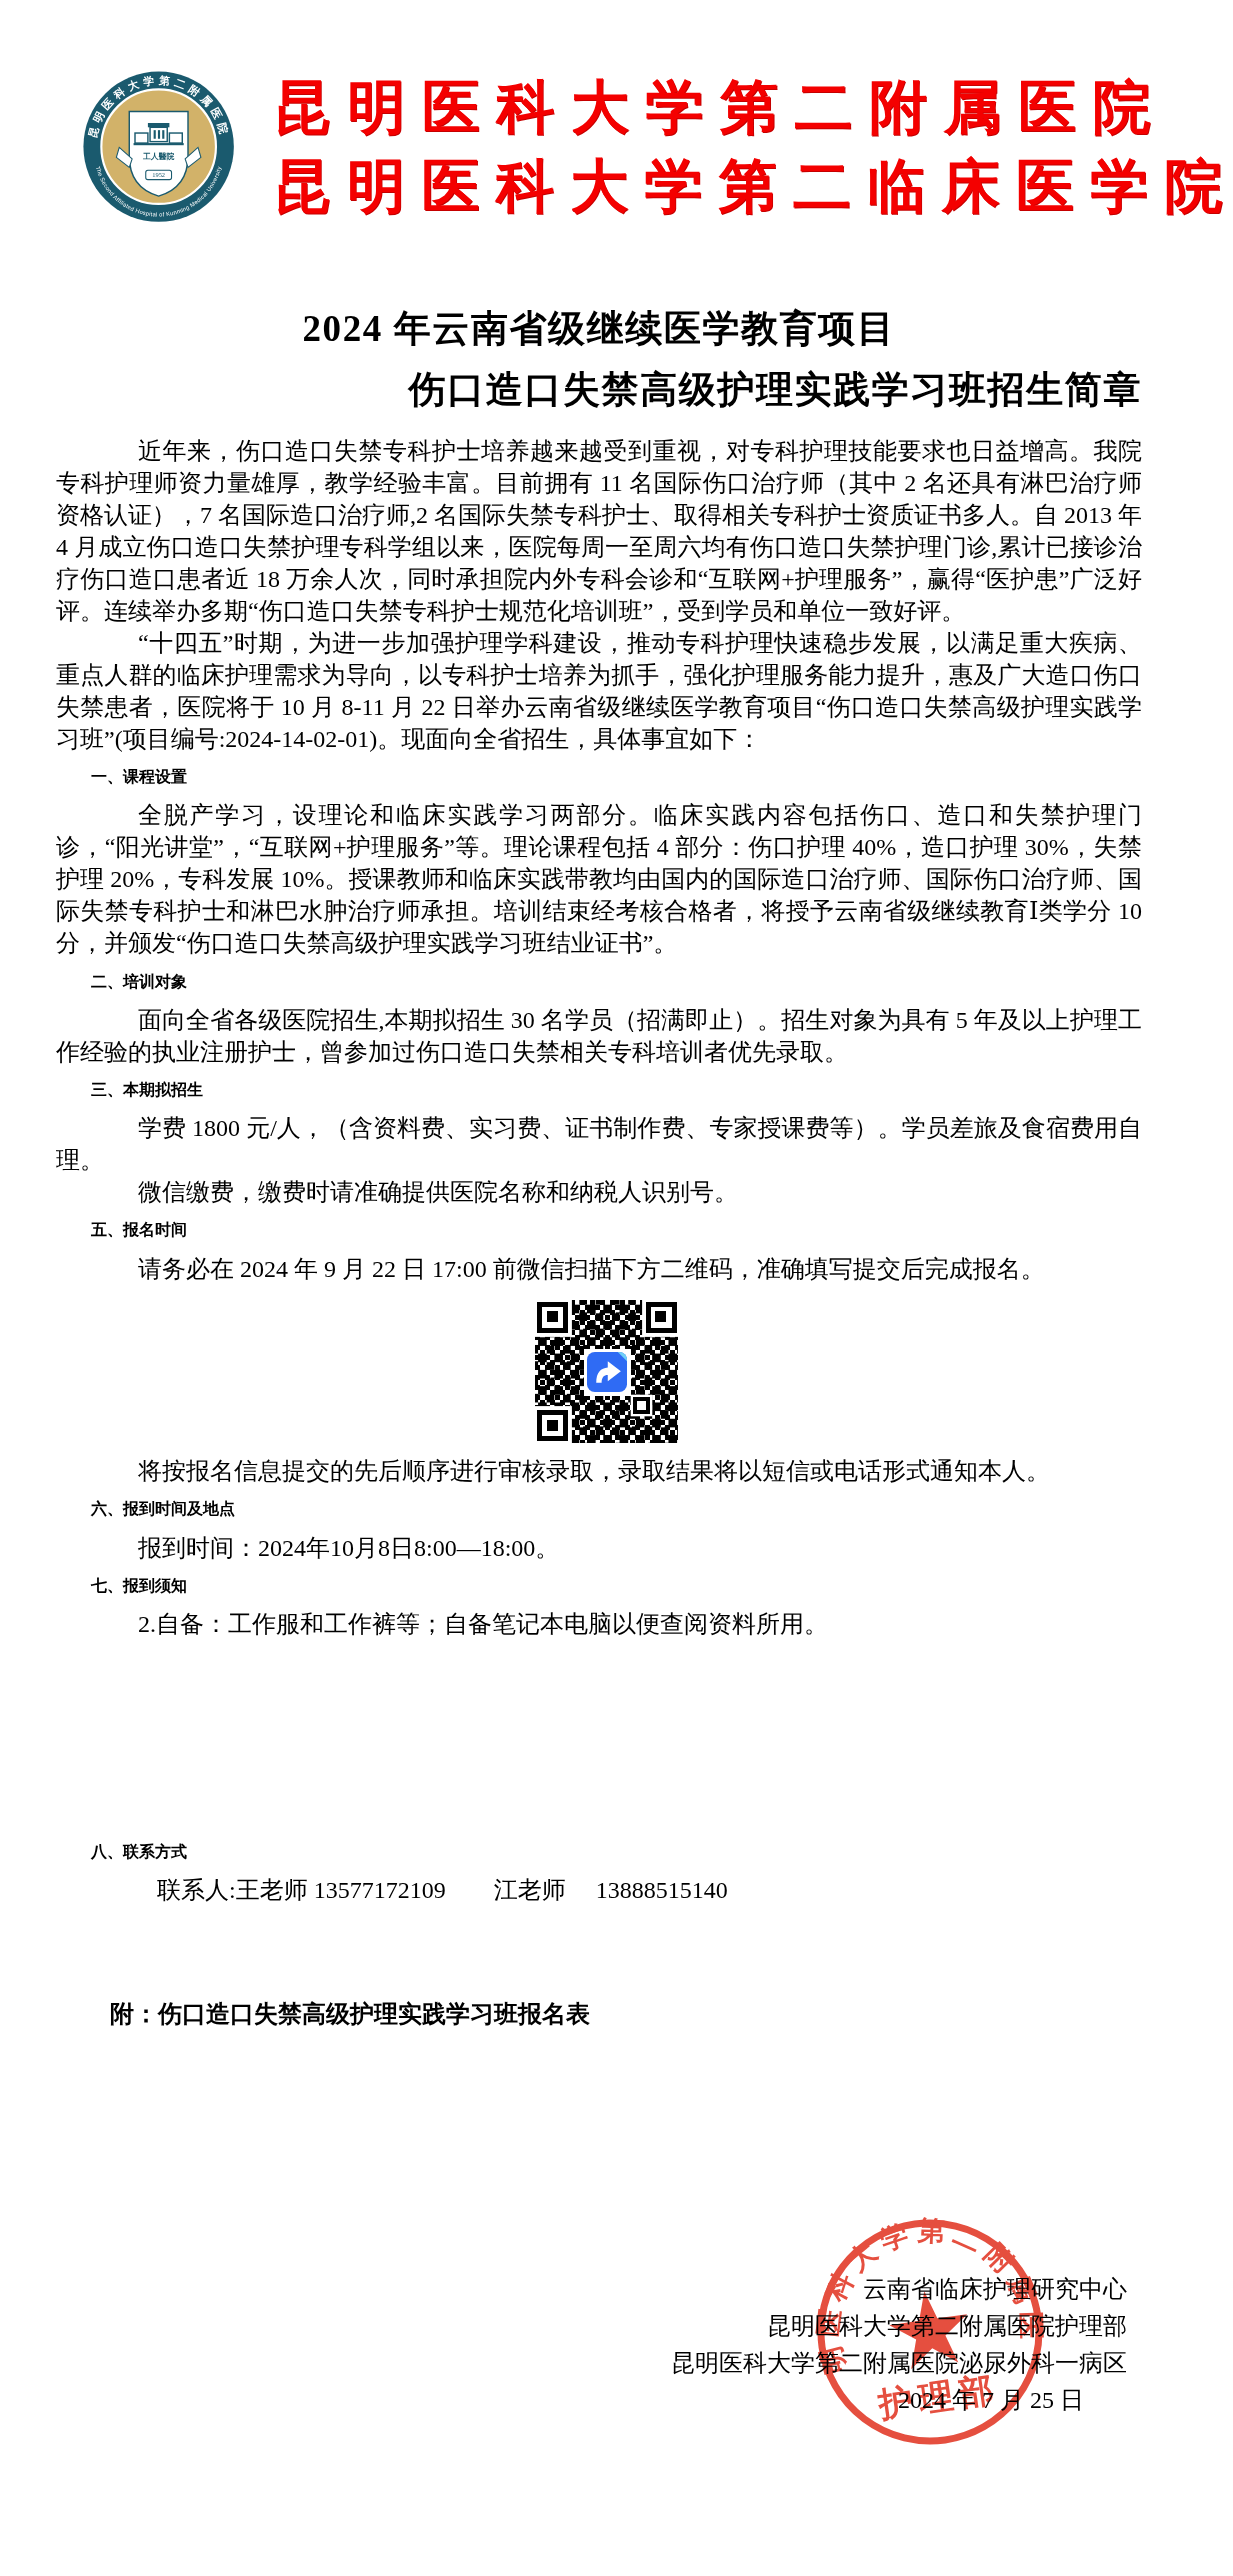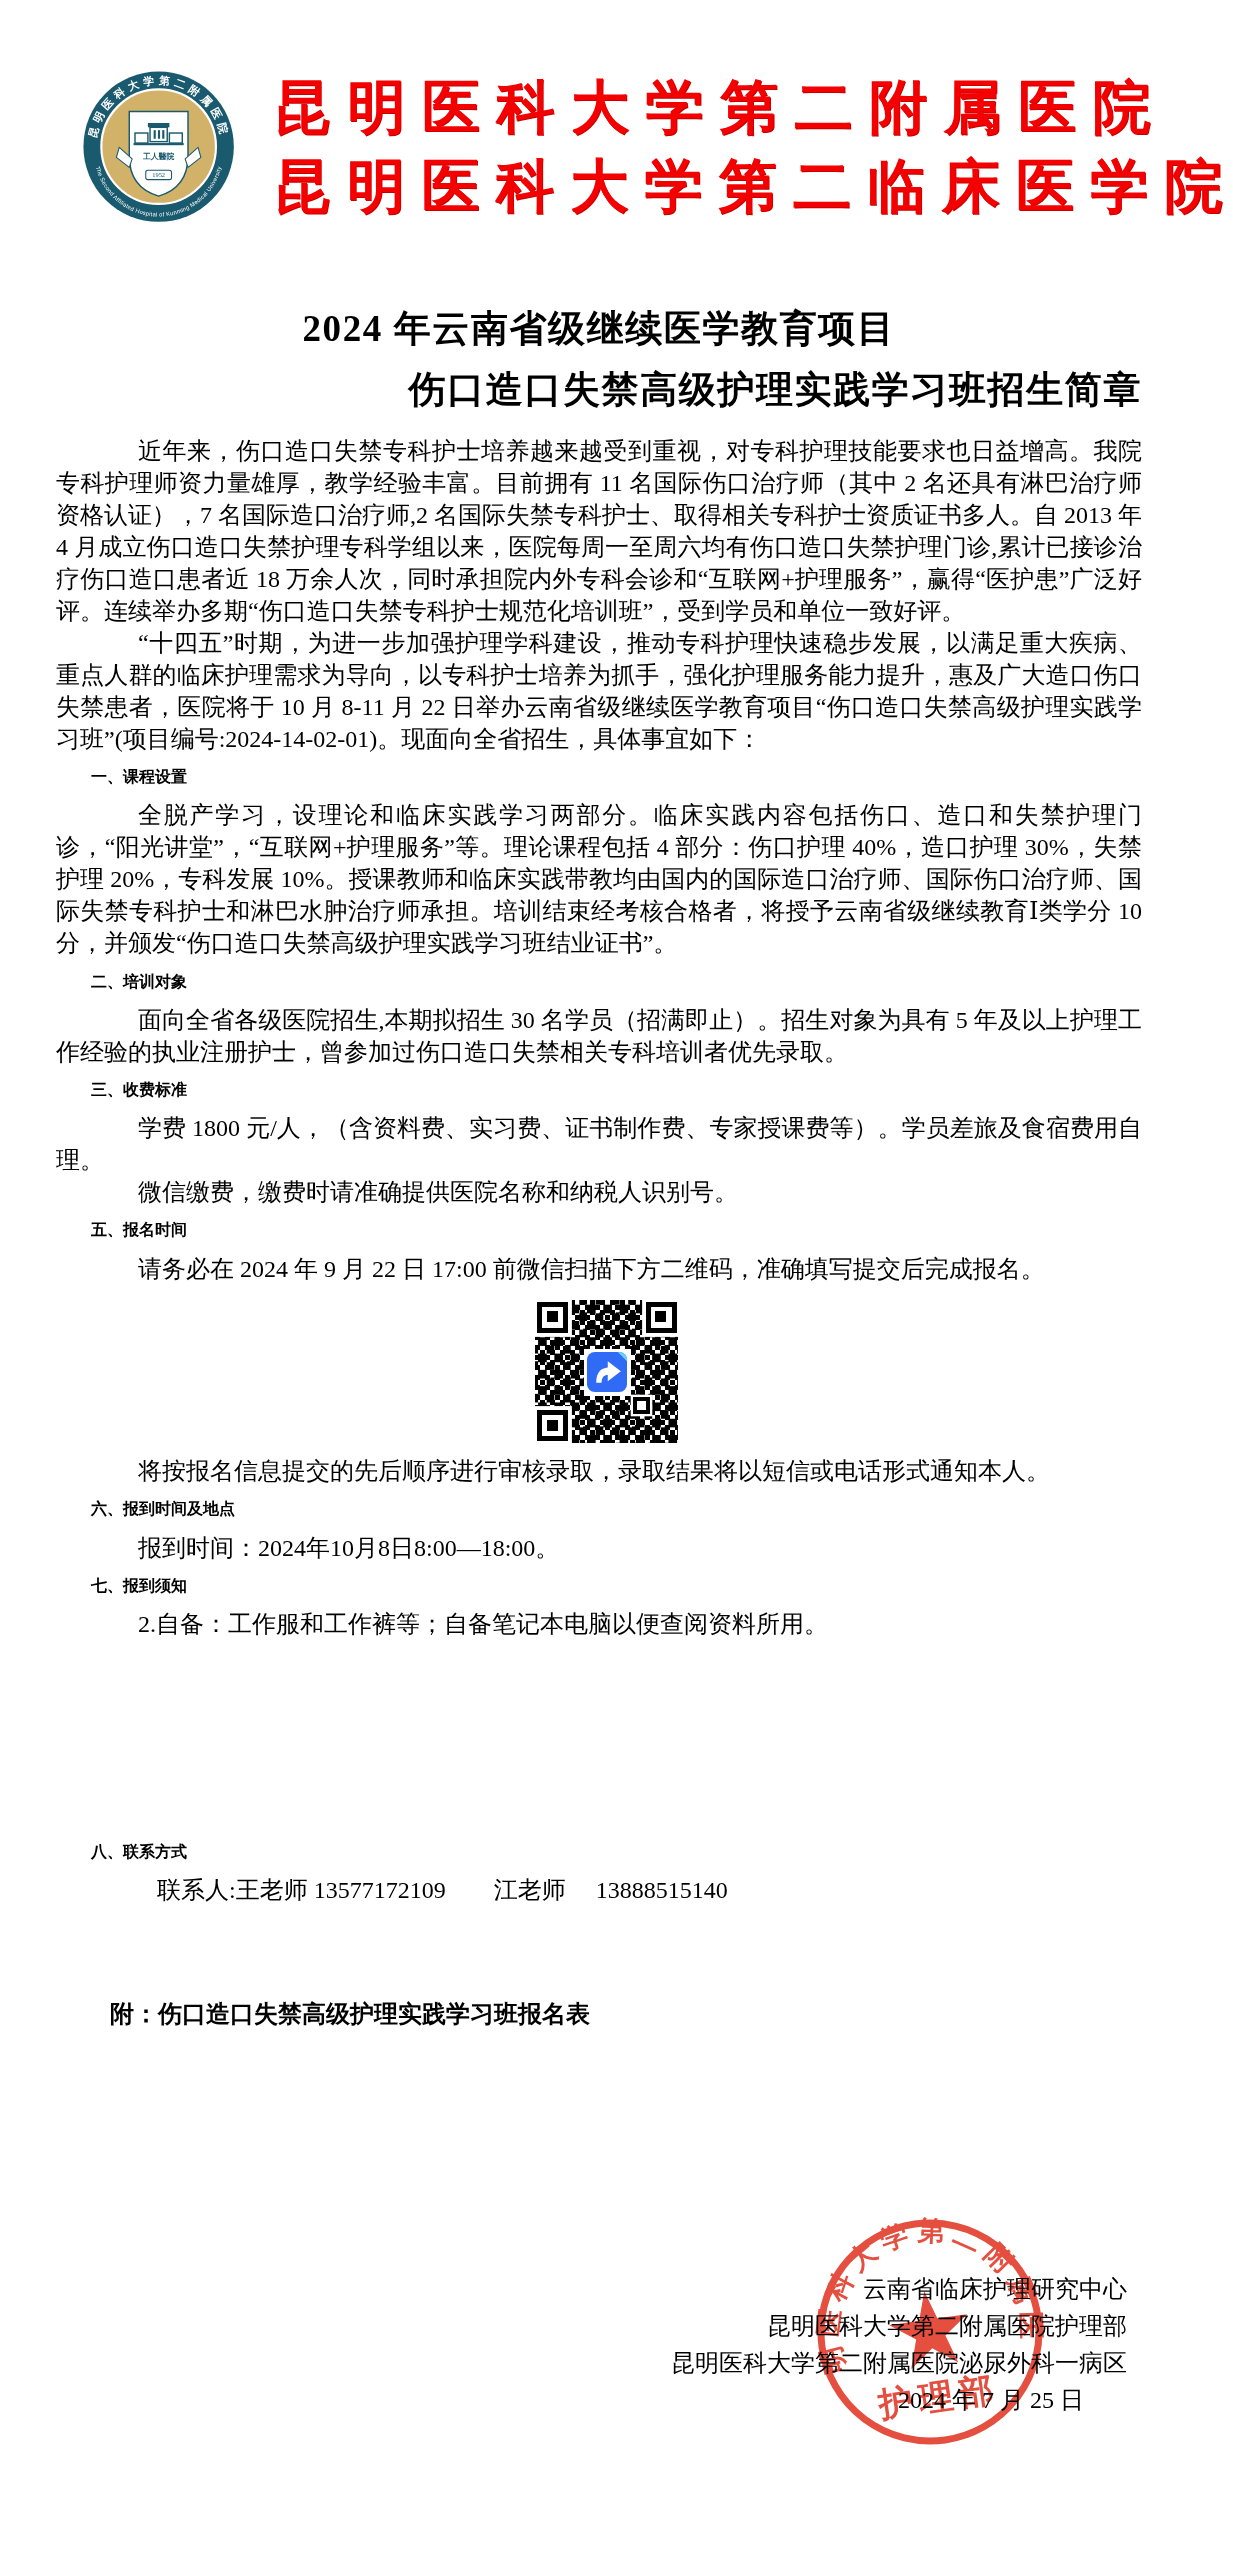--- a/index.html
+++ b/index.html
@@ -120,21 +120,21 @@
 
     <p class="para first">近年来，伤口造口失禁专科护士培养越来越受到重视，对专科护理技能要求也日益增高。我院专科护理师资力量雄厚，教学经验丰富。目前拥有 11 名国际伤口治疗师（其中 2 名还具有淋巴治疗师资格认证），7 名国际造口治疗师,2 名国际失禁专科护士、取得相关专科护士资质证书多人。自 2013 年 4 月成立伤口造口失禁护理专科学组以来，医院每周一至周六均有伤口造口失禁护理门诊,累计已接诊治疗伤口造口患者近 18 万余人次，同时承担院内外专科会诊和“互联网+护理服务”，赢得“医护患”广泛好评。连续举办多期“伤口造口失禁专科护士规范化培训班”，受到学员和单位一致好评。</p>
     <p class="para">“十四五”时期，为进一步加强护理学科建设，推动专科护理快速稳步发展，以满足重大疾病、重点人群的临床护理需求为导向，以专科护士培养为抓手，强化护理服务能力提升，惠及广大造口伤口失禁患者，医院将于 10 月 8-11 月 22 日举办云南省级继续医学教育项目“伤口造口失禁高级护理实践学习班”(项目编号:2024-14-02-01)。现面向全省招生，具体事宜如下：</p>
 
     <div class="sec-heading">一、课程设置</div>
     <p class="sec-body">全脱产学习，设理论和临床实践学习两部分。临床实践内容包括伤口、造口和失禁护理门诊，“阳光讲堂”，“互联网+护理服务”等。理论课程包括 4 部分：伤口护理 40%，造口护理 30%，失禁护理 20%，专科发展 10%。授课教师和临床实践带教均由国内的国际造口治疗师、国际伤口治疗师、国际失禁专科护士和淋巴水肿治疗师承担。培训结束经考核合格者，将授予云南省级继续教育Ⅰ类学分 10 分，并颁发“伤口造口失禁高级护理实践学习班结业证书”。</p>
 
     <div class="sec-heading">二、培训对象</div>
     <p class="sec-body">面向全省各级医院招生,本期拟招生 30 名学员（招满即止）。招生对象为具有 5 年及以上护理工作经验的执业注册护士，曾参加过伤口造口失禁相关专科培训者优先录取。</p>
 
-    <div class="sec-heading">三、收费标准</div>
+    <div class="sec-heading">三、本期拟招生</div>
     <p class="sec-body">学费 1800 元/人，（含资料费、实习费、证书制作费、专家授课费等）。学员差旅及食宿费用自理。</p>
 
     <p class="sec-body">微信缴费，缴费时请准确提供医院名称和纳税人识别号。</p>
 
     <div class="sec-heading">五、报名时间</div>
     <p class="sec-body">请务必在 2024 年 9 月 22 日 17:00 前微信扫描下方二维码，准确填写提交后完成报名。</p>
 
     <div class="qr-wrap">
       <div class="qr">
         <div class="qr-noise"></div>

